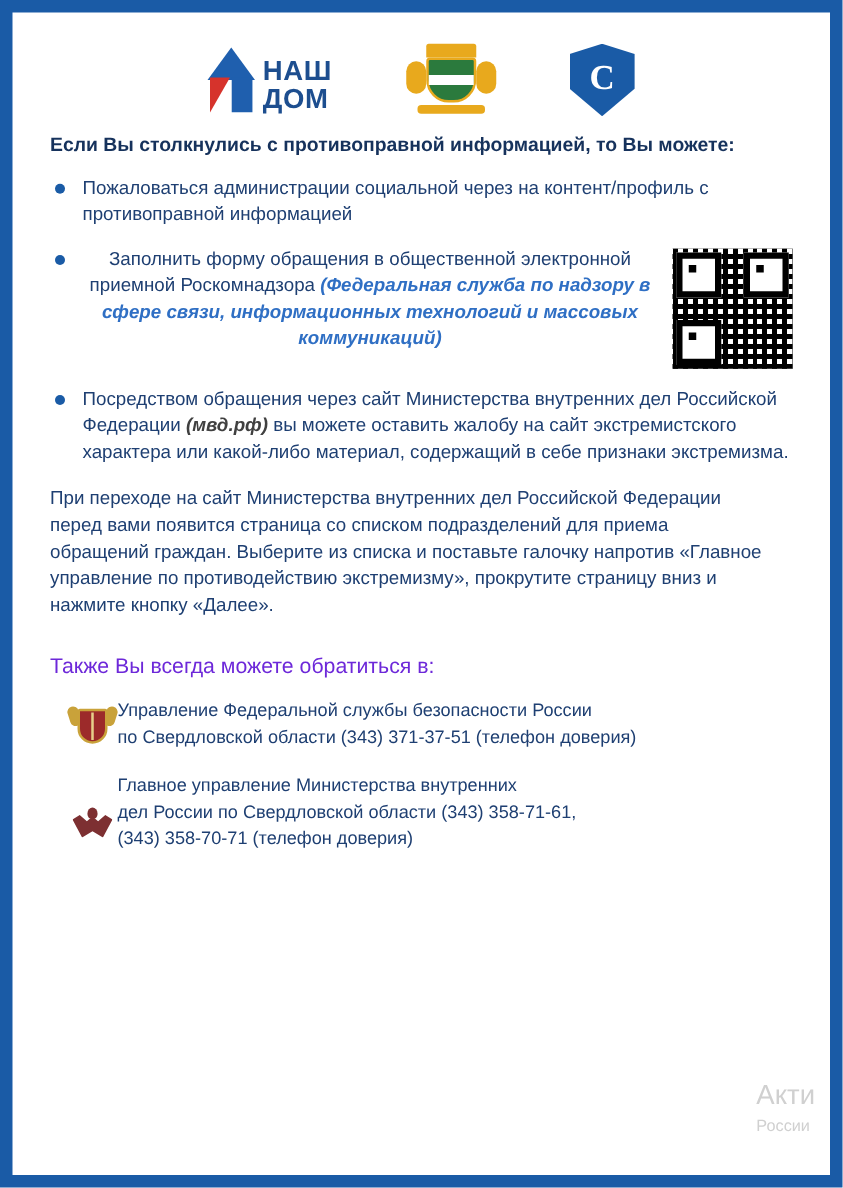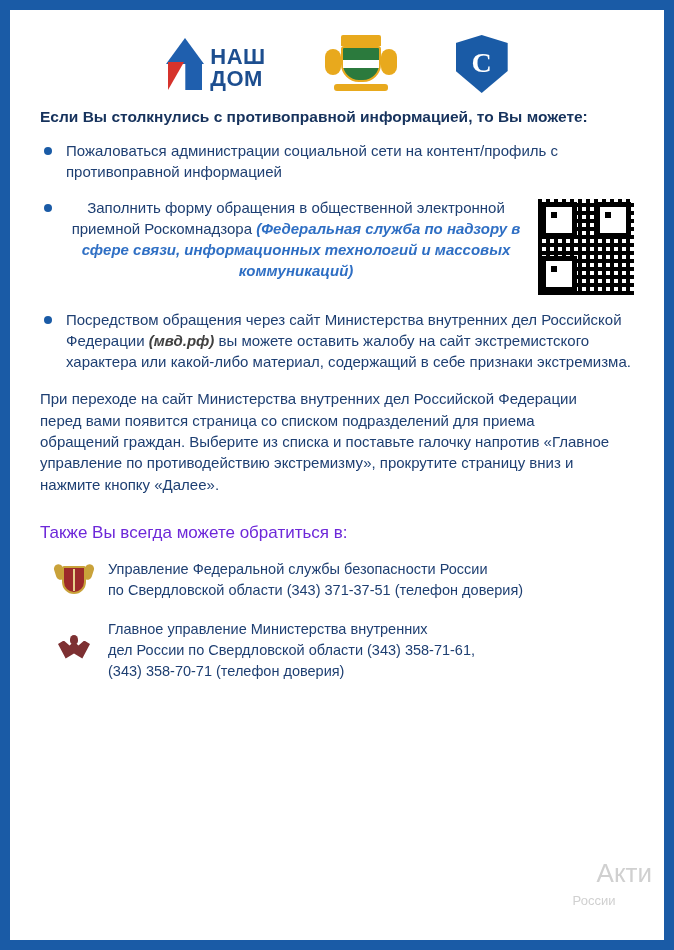--- a/index.html
+++ b/index.html
@@ -235,22 +235,21 @@
 
   .section-title {
     font-size: 17px;
     font-weight: normal;
     color: #6d28d9;
     margin: 28px 0 16px 0;
   }
 
   .org {
     display: flex;
-    align-items: center;
-    gap: 14px;
+    align-items: flex-end;
     margin: 0 0 18px 14px;
   }
   .org-emblem {
     flex: 0 0 40px;
     width: 40px;
     height: 40px;
     position: relative;
   }
   .emblem-fsb .shield {
     position: absolute;
@@ -299,21 +298,21 @@
 
   
   .watermark {
     position: absolute;
     right: 12px;
     bottom: 32px;
     text-align: left;
     color: #d0d0d0;
     pointer-events: none;
   }
-  .watermark .l1 { font-size: 26px; margin-left: 24px; }
+  .watermark .l1 { font-size: 22px; }
   .watermark .l2 { font-size: 13px; margin-top: 4px; }
 </style>
 </head>
 <body>
 
 <div class="page">
 
   <div class="logos">
 
     <div class="logo-nashdom">
@@ -345,21 +344,21 @@
 
   </div>
 
   <div class="content">
 
     <div class="lead">Если Вы столкнулись с противоправной информацией, то Вы можете:</div>
 
     <ul class="bullets">
 
       <li>
-        <span>Пожаловаться администрации социальной сети на контент/профиль с противоправной информацией</span>
+        <span>Пожаловаться администрации социальной через на контент/профиль с противоправной информацией</span>
       </li>
 
       <li>
         <div class="bullet-2-row">
           <div class="bullet-2-text">
             <span>Заполнить форму обращения в общественной электронной приемной Роскомнадзора </span><span class="italic-blue">(Федеральная служба по надзору в сфере связи, информационных технологий и массовых коммуникаций)</span>
           </div>
           <div class="qr">
             <div class="fp tl"></div>
             <div class="fp tr"></div>

